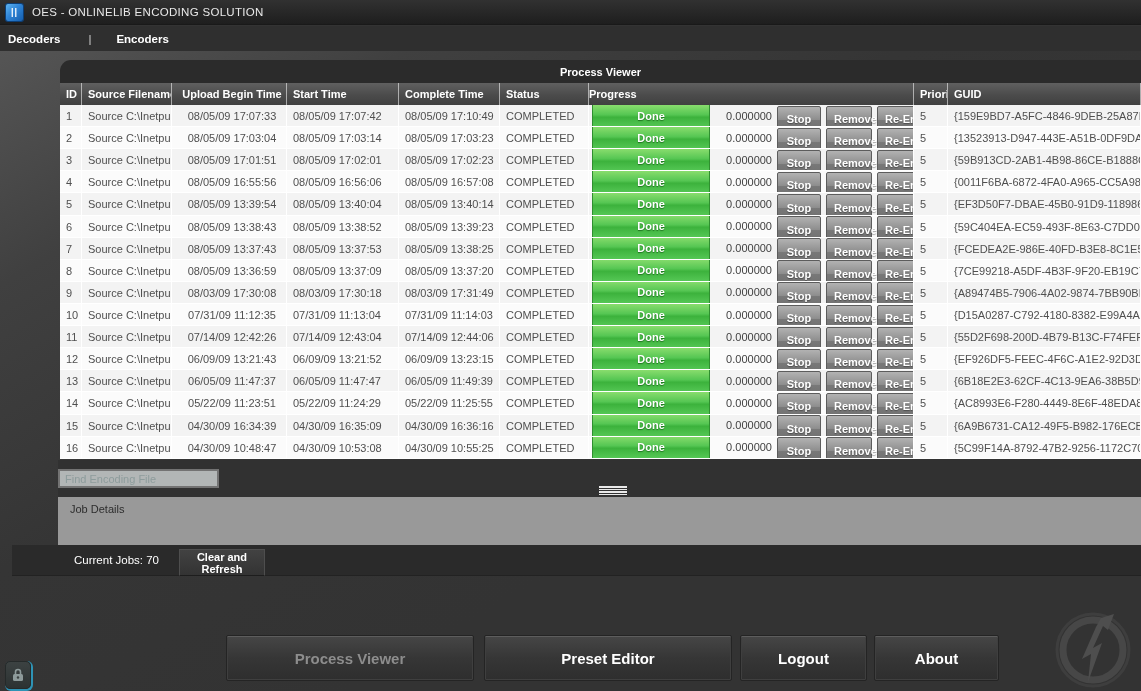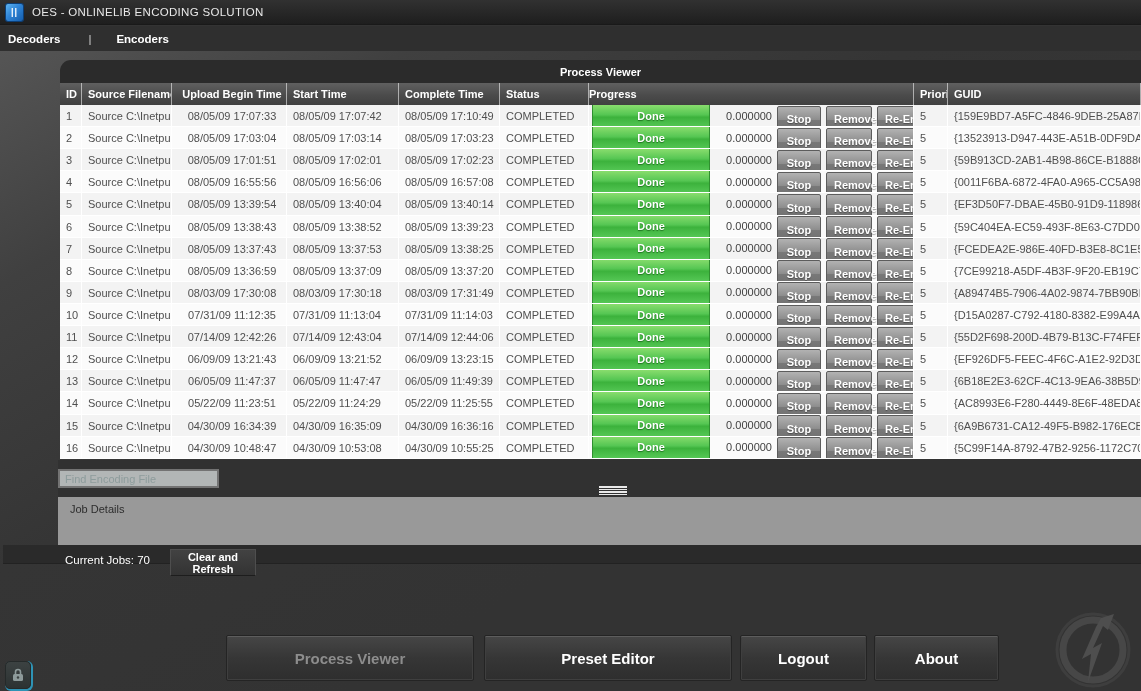--- a/index.html
+++ b/index.html
@@ -73,21 +73,21 @@
     font-family:inherit; padding:0 5px; }
   .find-input::placeholder { color:#8d9c9c; opacity:1; }
   .splitter { position:absolute; left:599px; top:435px; width:28px; height:9px;
     display:flex; flex-direction:column; justify-content:space-between;
     cursor:row-resize; }
   .splitter i { display:block; height:1.5px; background:#e9e9e9; }
   .jobdetails { position:absolute; left:58px; right:0; top:446px; height:48px;
     background:#999; color:#2d2d2d; font-size:11px; padding:6px 0 0 12px; }
 
   
-  .statusbar { position:absolute; left:3px; right:0; top:494px; height:19px;
+  .statusbar { position:absolute; left:12px; right:0; top:494px; height:31px;
     background:#2a2a2a; border-bottom:1px solid #222; }
   .jobs-label { position:absolute; left:62px; top:9px; color:#fff; font-size:11.5px; }
   .clear-btn { position:absolute; left:167px; top:4px; width:86px; height:27px;
     background:linear-gradient(#424242,#333); border:1px solid #4e4e4e;
     border-bottom-color:#1d1d1d; color:#fff; font-size:11px; font-weight:bold;
     font-family:inherit; }
 
   
   .navbtn { position:absolute; top:584px; height:46px;
     background:linear-gradient(#464646,#363636 50%,#2e2e2e);

